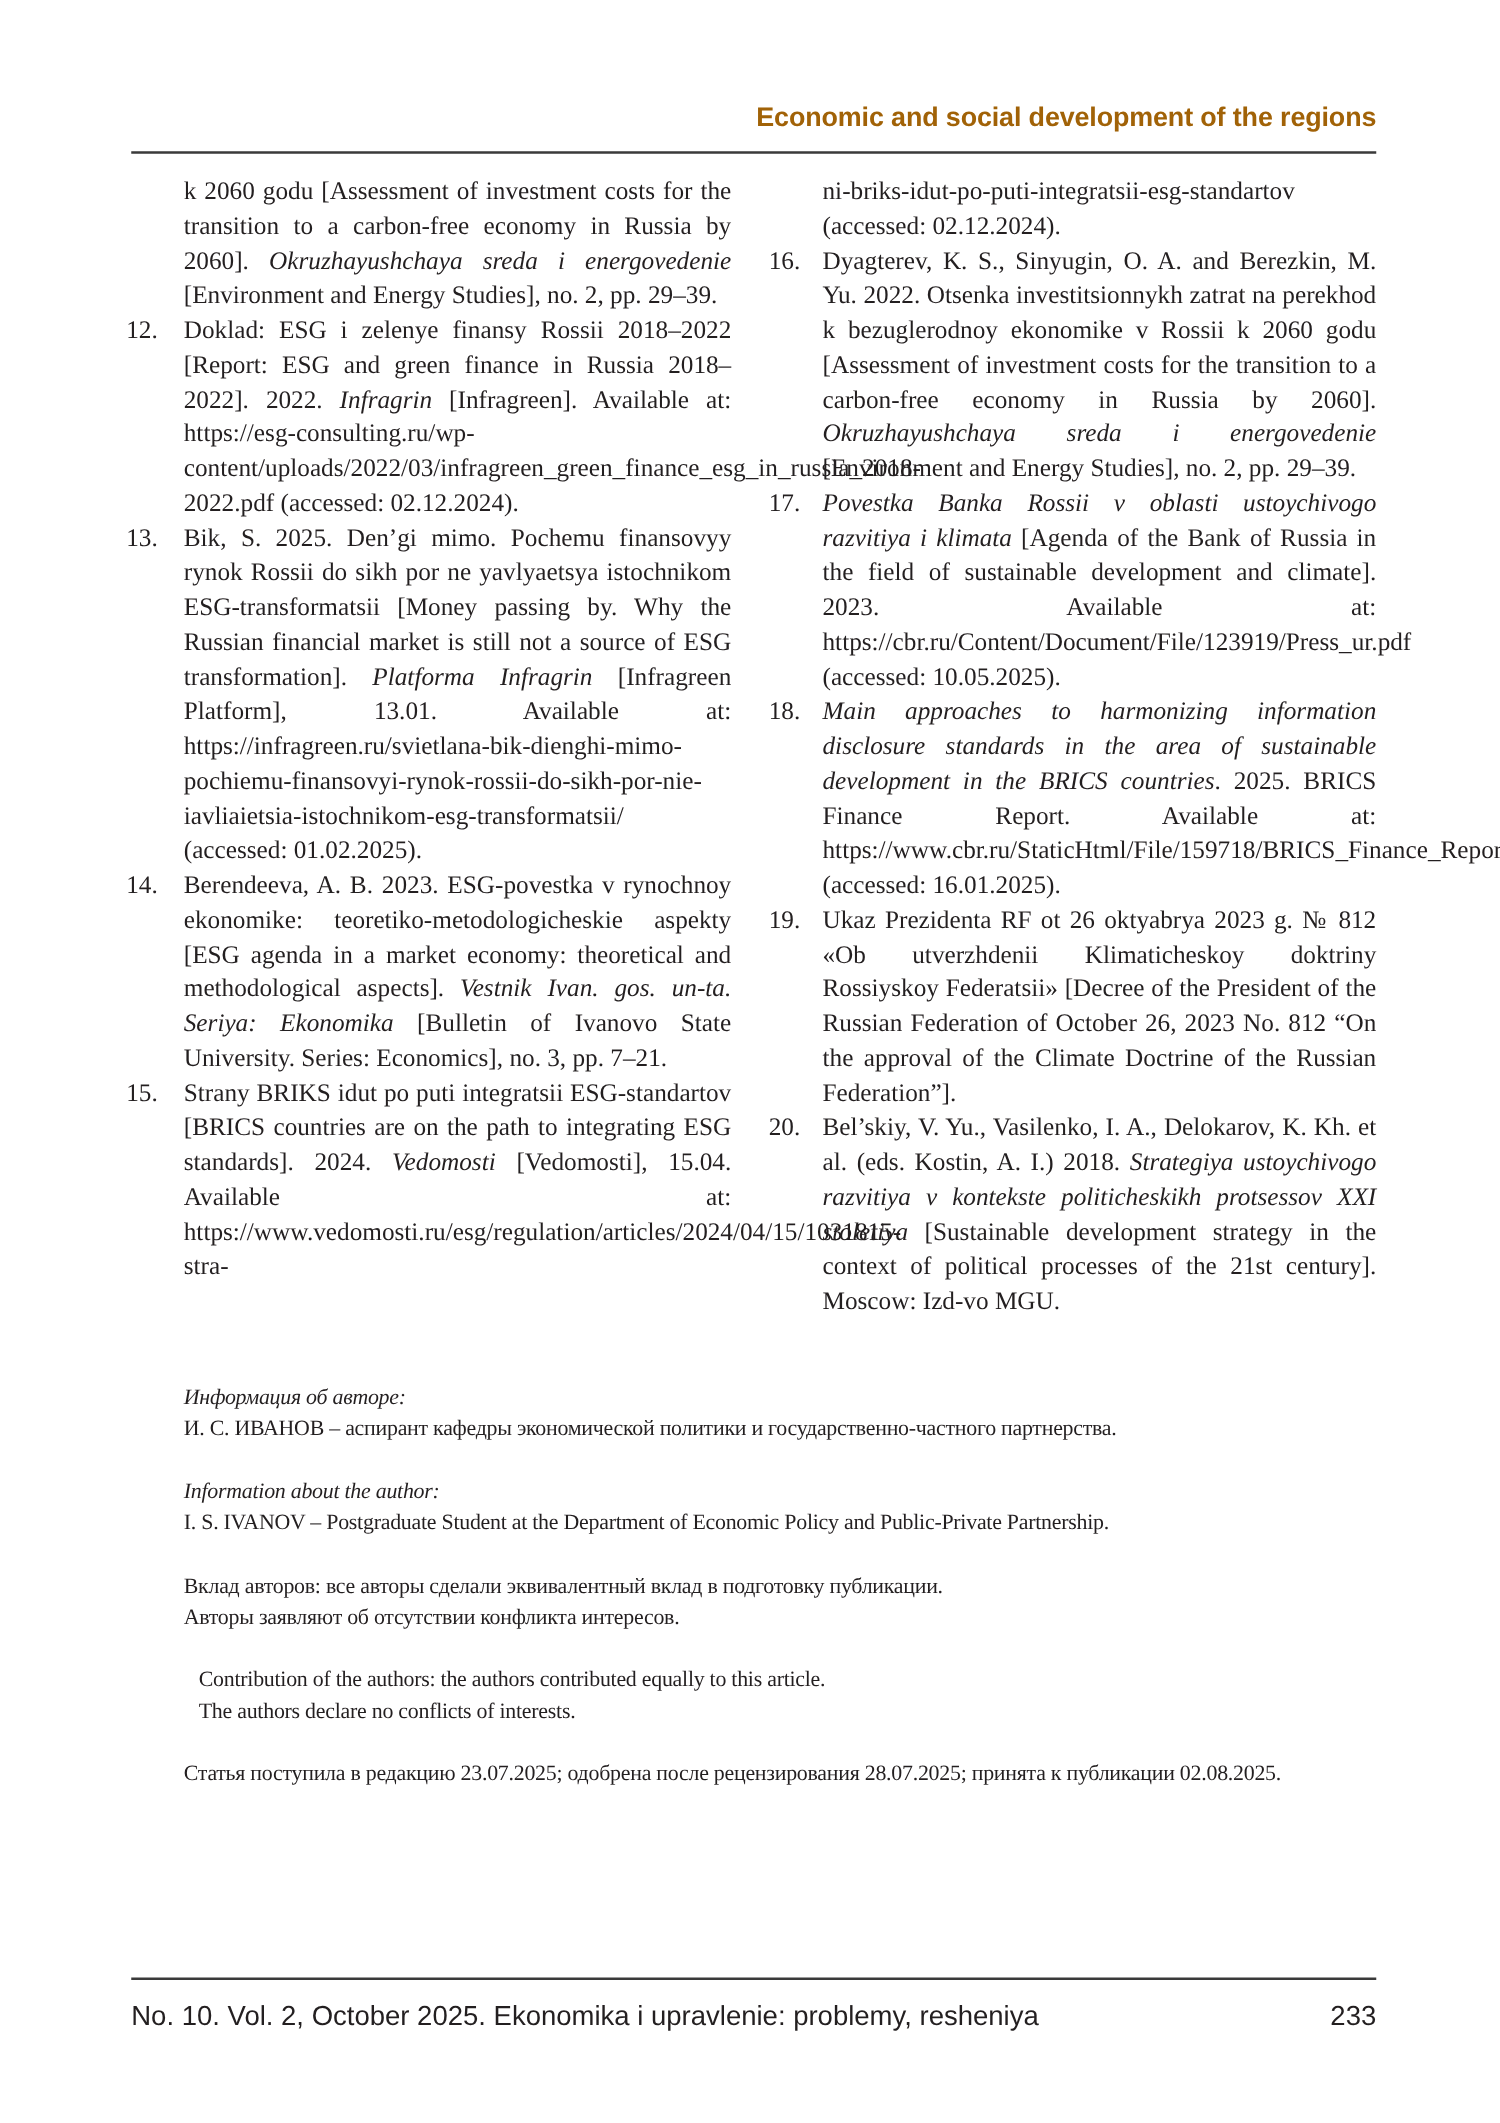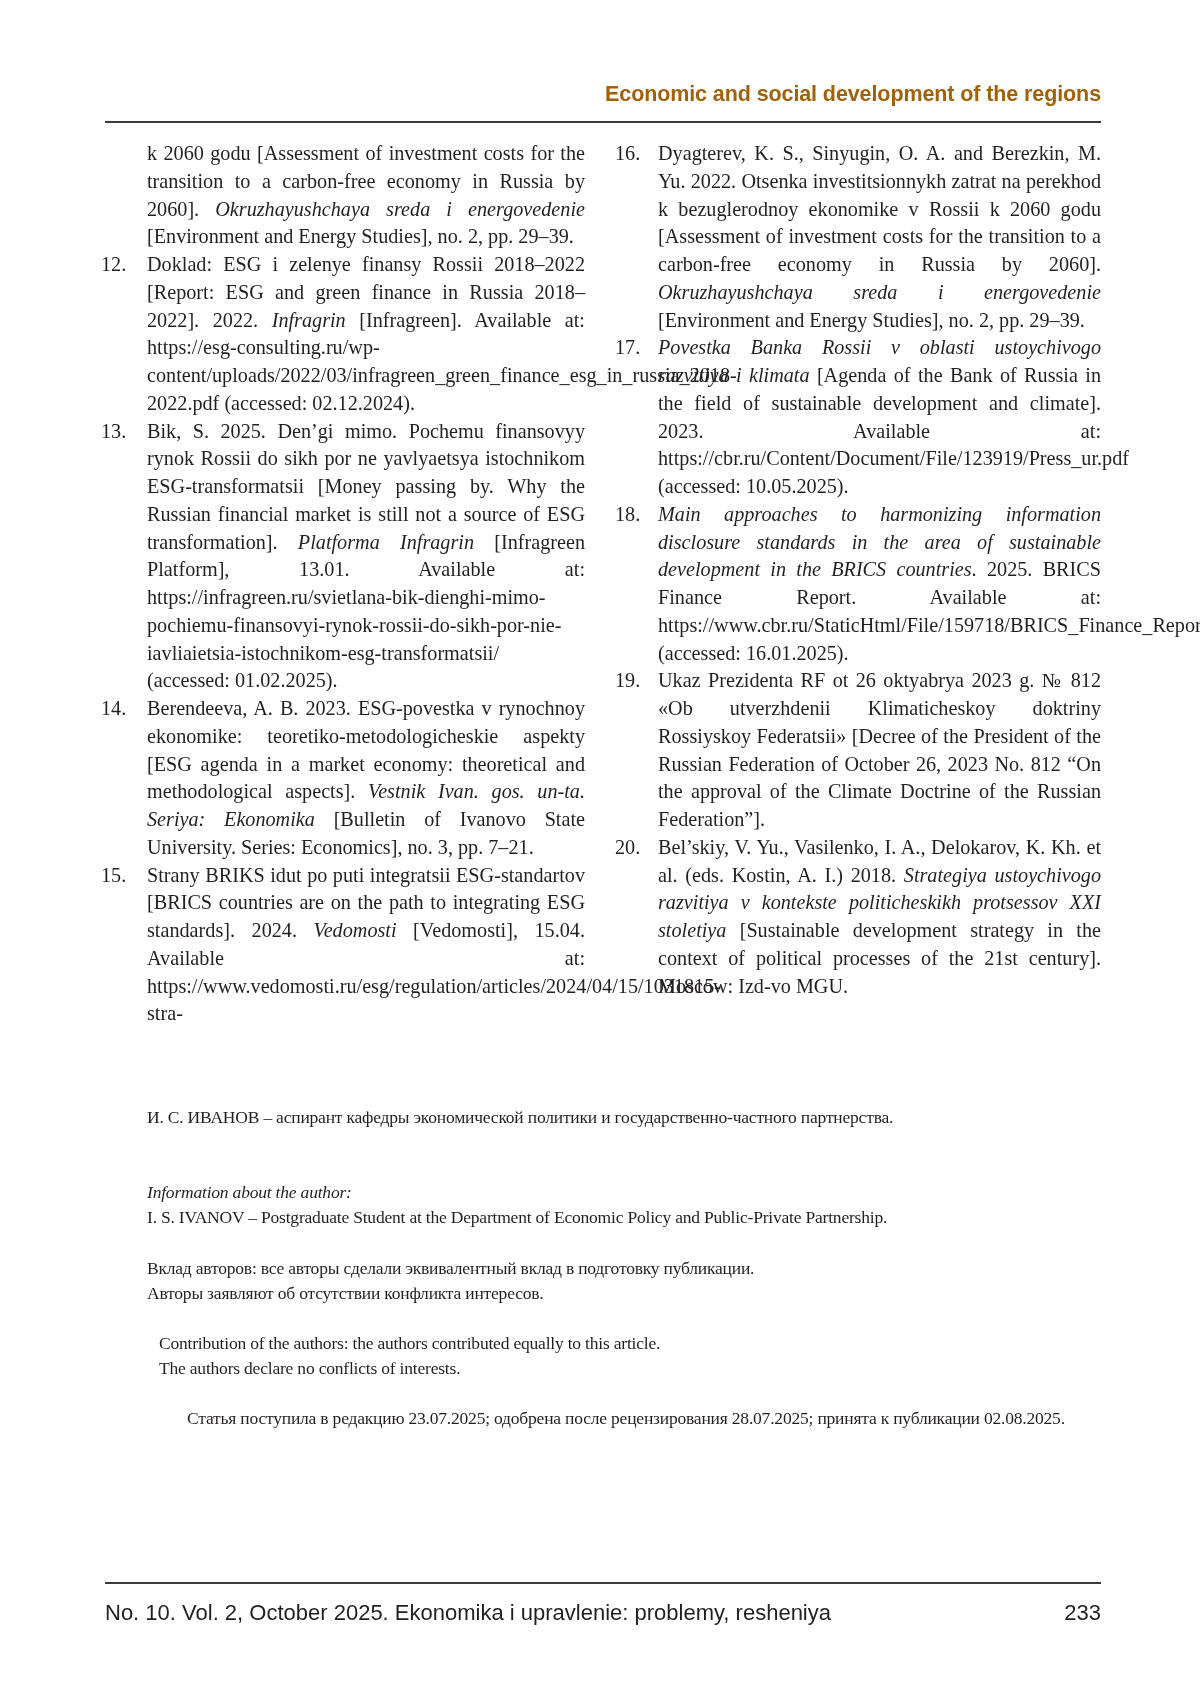--- a/index.html
+++ b/index.html
@@ -40,21 +40,21 @@
     position: absolute; left: 147px; width: 960px;
     font-size: 17.5px; line-height: 24.5px; color: #231f20;
     letter-spacing: -0.2px;
   }
   .meta p { margin: 0; }
   .meta .label { font-style: italic; }
   .meta-authors-ru { top: 1105px; }
   .meta-authors-en { top: 1180px; }
   .meta-contrib-ru { top: 1256px; }
   .meta-contrib-en { top: 1331px; margin-left: 12px; }
-  .meta-dates { top: 1406px; margin-left: 40px; }
+  .meta-dates { top: 1406px; }
 
   .footer {
     position: absolute; left: 105px; right: 99px; top: 1600px;
     font-family: "Liberation Sans", "DejaVu Sans", sans-serif;
     font-size: 22px; color: #231f20;
     display: flex; justify-content: space-between;
   }
 </style>
 </head>
 <body>
@@ -77,20 +77,23 @@
     <div class="ref">
       <span class="num">14.</span>
       <span class="body"><span>Berendeeva, A. B. 2023. ESG-povestka v rynochnoy ekonomike: teoretiko-metodologicheskie aspekty [ESG agenda in a market economy: theoretical and methodological aspects]. </span><span class="it">Vestnik Ivan. gos. un-ta. Seriya: Ekonomika</span><span> [Bulletin of Ivanovo State University. Series: Economics], no. 3, pp. 7–21.</span></span>
     </div>
     <div class="ref">
       <span class="num">15.</span>
       <span class="body"><span>Strany BRIKS idut po puti integratsii ESG-standartov [BRICS countries are on the path to integrating ESG standards]. 2024. </span><span class="it">Vedomosti</span><span> [Vedomosti], 15.04. Available at: https://www.vedomosti.ru/esg/regulation/articles/2024/04/15/1031815-stra-</span></span>
     </div>
   </div>
 <div class="refs right">
+    <div class="ref cont">
+      <span class="body"><span>ni-briks-idut-po-puti-integratsii-esg-standartov (accessed: 02.12.2024).</span></span>
+    </div>
     <div class="ref">
       <span class="num">16.</span>
       <span class="body"><span>Dyagterev, K. S., Sinyugin, O. A. and Berezkin, M. Yu. 2022. Otsenka investitsionnykh zatrat na perekhod k bezuglerodnoy ekonomike v Rossii k 2060 godu [Assessment of investment costs for the transition to a carbon-free economy in Russia by 2060]. </span><span class="it">Okruzhayushchaya sreda i energovedenie</span><span> [Environment and Energy Studies], no. 2, pp. 29–39.</span></span>
     </div>
     <div class="ref">
       <span class="num">17.</span>
       <span class="body"><span class="it">Povestka Banka Rossii v oblasti ustoychivogo razvitiya i klimata</span><span> [Agenda of the Bank of Russia in the field of sustainable development and climate]. 2023. Available at: https://cbr.ru/Content/Document/File/123919/Press_ur.pdf (accessed: 10.05.2025).</span></span>
     </div>
     <div class="ref">
       <span class="num">18.</span>
@@ -100,20 +103,21 @@
       <span class="num">19.</span>
       <span class="body"><span>Ukaz Prezidenta RF ot 26 oktyabrya 2023 g. № 812 «Ob utverzhdenii Klimaticheskoy doktriny Rossiyskoy Federatsii» [Decree of the President of the Russian Federation of October 26, 2023 No. 812 “On the approval of the Climate Doctrine of the Russian Federation”].</span></span>
     </div>
     <div class="ref">
       <span class="num">20.</span>
       <span class="body"><span>Bel’skiy, V. Yu., Vasilenko, I. A., Delokarov, K. Kh. et al. (eds. Kostin, A. I.) 2018. </span><span class="it">Strategiya ustoychivogo razvitiya v kontekste politicheskikh protsessov XXI stoletiya</span><span> [Sustainable development strategy in the context of political processes of the 21st century]. Moscow: Izd-vo MGU.</span></span>
     </div>
   </div>
 
 <div class="meta meta-authors-ru">
+  <p class="label">Информация об авторе:</p>
   <p>И. С. ИВАНОВ – аспирант кафедры экономической политики и государственно-частного партнерства.</p>
 </div>
 <div class="meta meta-authors-en">
   <p class="label">Information about the author:</p>
   <p>I. S. IVANOV – Postgraduate Student at the Department of Economic Policy and Public-Private Partnership.</p>
 </div>
 <div class="meta meta-contrib-ru">
   <p>Вклад авторов: все авторы сделали эквивалентный вклад в подготовку публикации.</p>
   <p>Авторы заявляют об отсутствии конфликта интересов.</p>
 </div>

